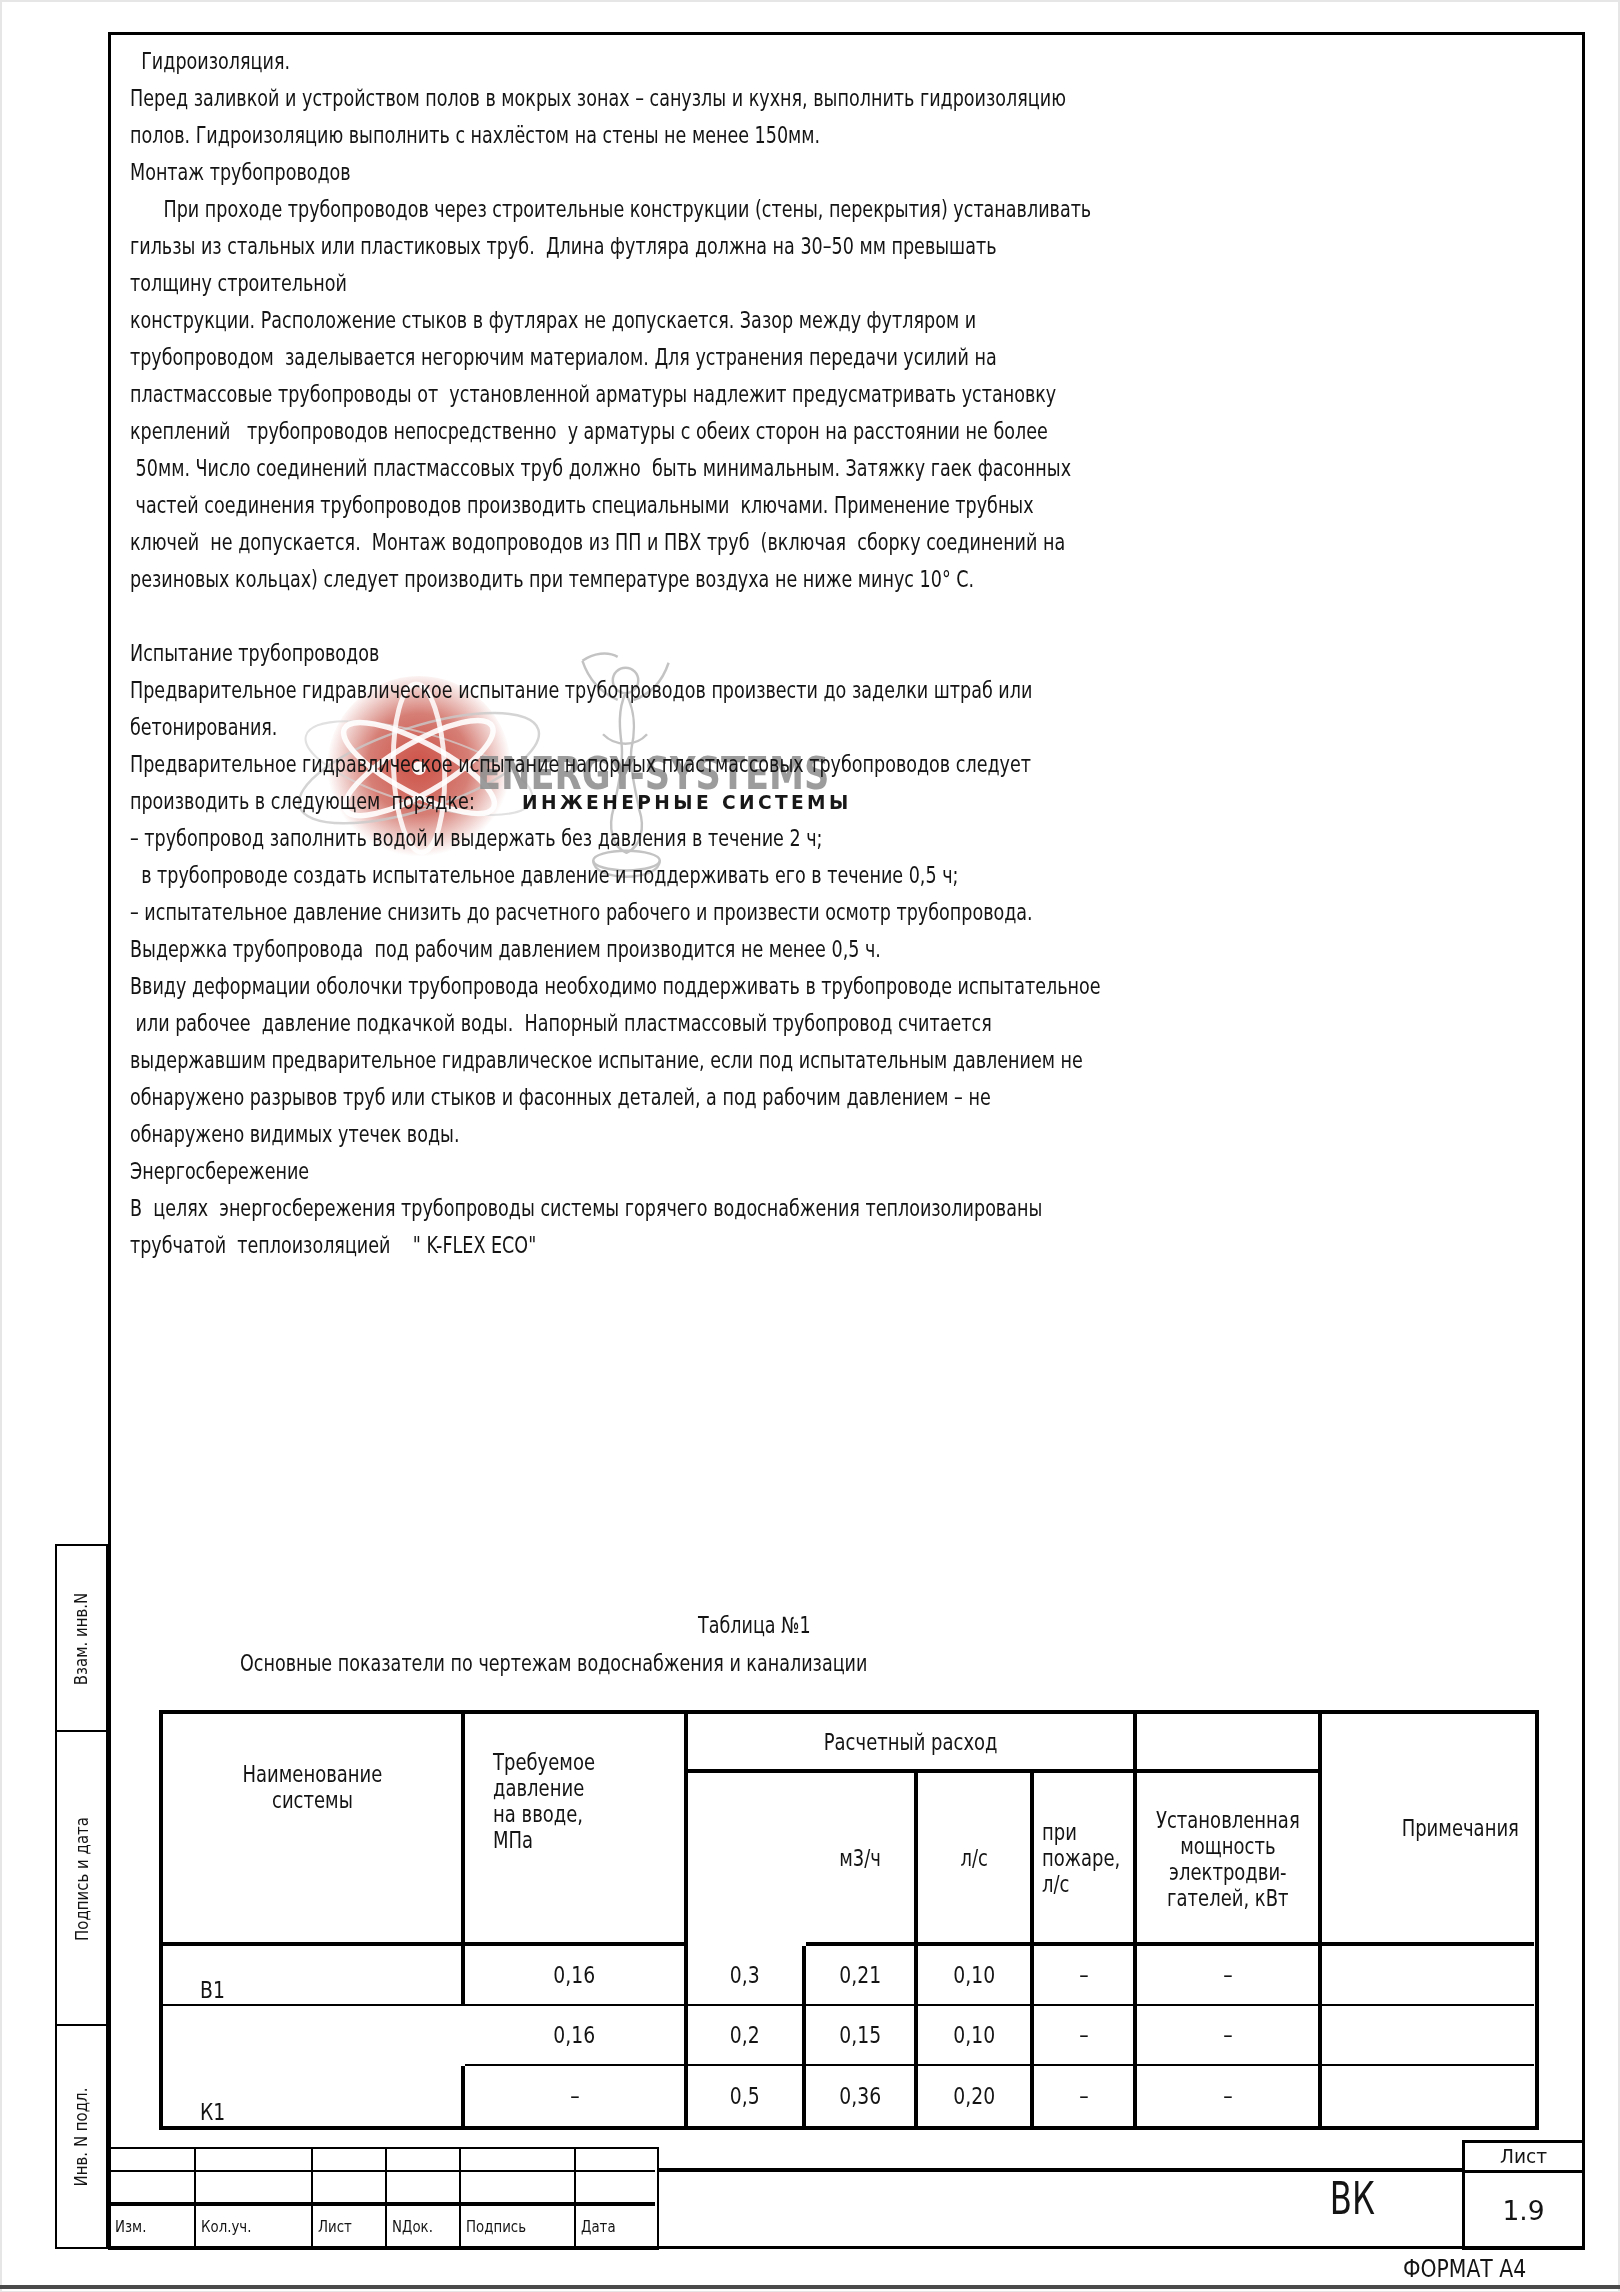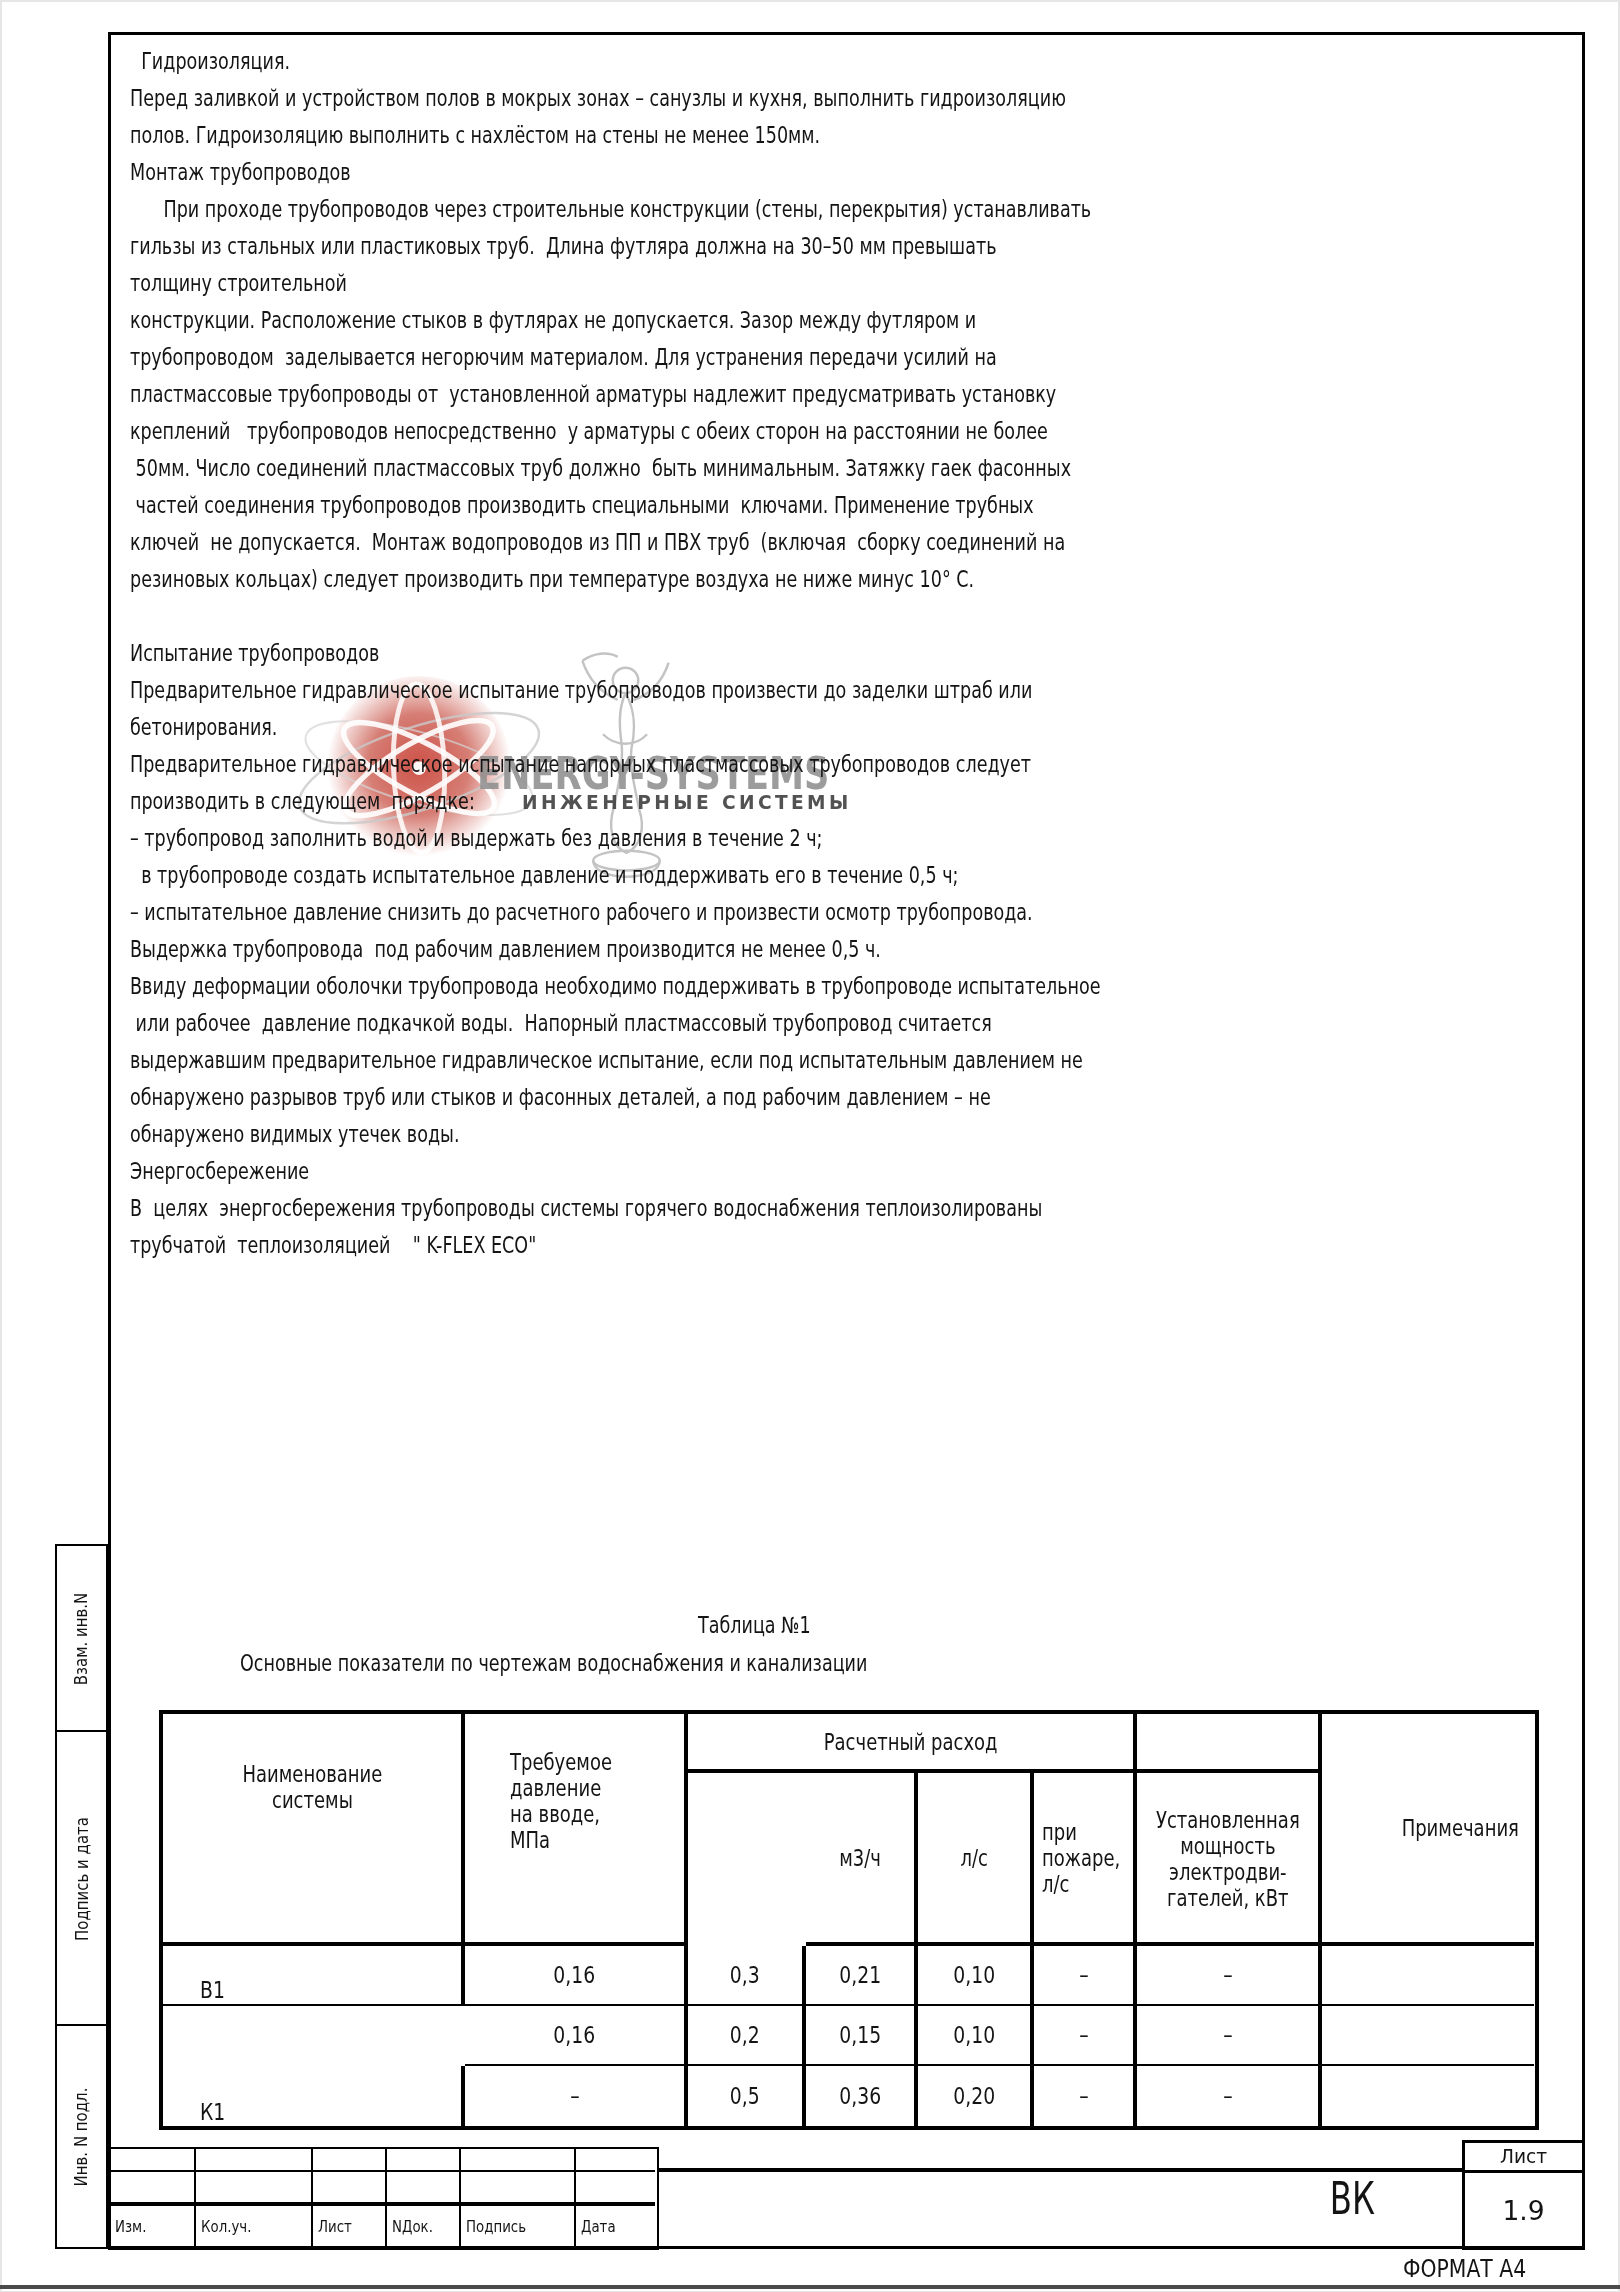--- a/index.html
+++ b/index.html
@@ -26,42 +26,42 @@
     position:absolute;left:130px;top:43px;z-index:2;
     font-size:22.5px;line-height:37px;white-space:pre;
     transform:scaleX(0.78);transform-origin:0 0;
   }
 
   
   .wm{position:absolute;z-index:1;}
   .wm-brand{left:477px;top:748px;font-size:44px;font-weight:bold;color:#8f8f8f;
     transform:scaleX(0.8);transform-origin:0 0;white-space:nowrap;opacity:.88;}
   .wm-tagline{left:522px;top:792px;font-size:18.6px;font-weight:bold;letter-spacing:3.4px;
-    color:#404040;white-space:nowrap;opacity:.9;}
+    color:#000000;white-space:nowrap;opacity:.9;}
 
   
   .cap{position:absolute;font-size:22.5px;transform:scaleX(0.78);transform-origin:0 0;white-space:nowrap;z-index:2;}
   .cap1{left:698px;top:1612px;}
   .cap2{left:240px;top:1650px;}
 
   
   .bigtable{position:absolute;left:159px;top:1710px;width:1380px;height:420px;
     border:4.9px solid #000;box-sizing:border-box;display:grid;z-index:2;background:transparent;
     grid-template-columns:302px 223px 118px 112px 116px 103px 185px 212px;
     grid-template-rows:59px 173px 60px 60px 60px;}
   .bt-cell{border-right:4.9px solid #000;border-bottom:2.9px solid #000;box-sizing:border-box;
     display:flex;align-items:center;justify-content:center;font-size:22.5px;}
   .bt-cell>span{display:inline-block;transform:scaleX(0.8);white-space:pre-line;text-align:center;}
   .bb-thick{border-bottom-width:4.9px;}
   .bb-none{border-bottom:none;}
   .br-none{border-right:none;justify-content:flex-end;}
   .cell-left{justify-content:flex-start;}
   .cell-left>span{text-align:left;transform-origin:0 50%;}
   .h-sys{align-items:flex-start;padding-top:47px;}
-  .h-press{align-items:flex-start;padding-top:35px;padding-left:45px;}
+  .h-press{align-items:flex-start;padding-top:35px;padding-left:28px;}
   .h-power{padding-top:3.9px;}
   .d-name{padding-left:37px;align-items:flex-end;}
   .val{font-size:23.5px;}
 
   
   .stamp-table{position:absolute;left:108px;top:2147px;width:551px;height:103px;
     border:2.9px solid #000;box-sizing:border-box;display:grid;z-index:2;
     grid-template-columns:86px 117px 74px 74px 115px 79px;
     grid-template-rows:22.5px 32px 42px;}
   .st-cell{border-right:2px solid #000;border-bottom:2px solid #000;box-sizing:border-box;}

